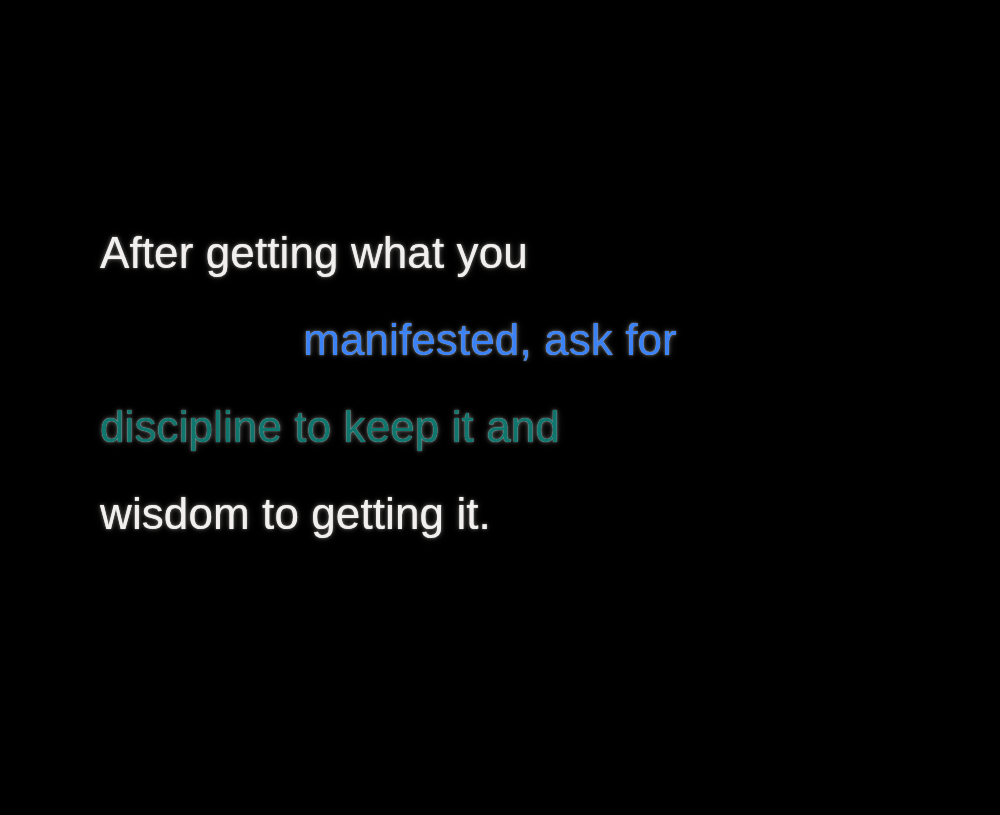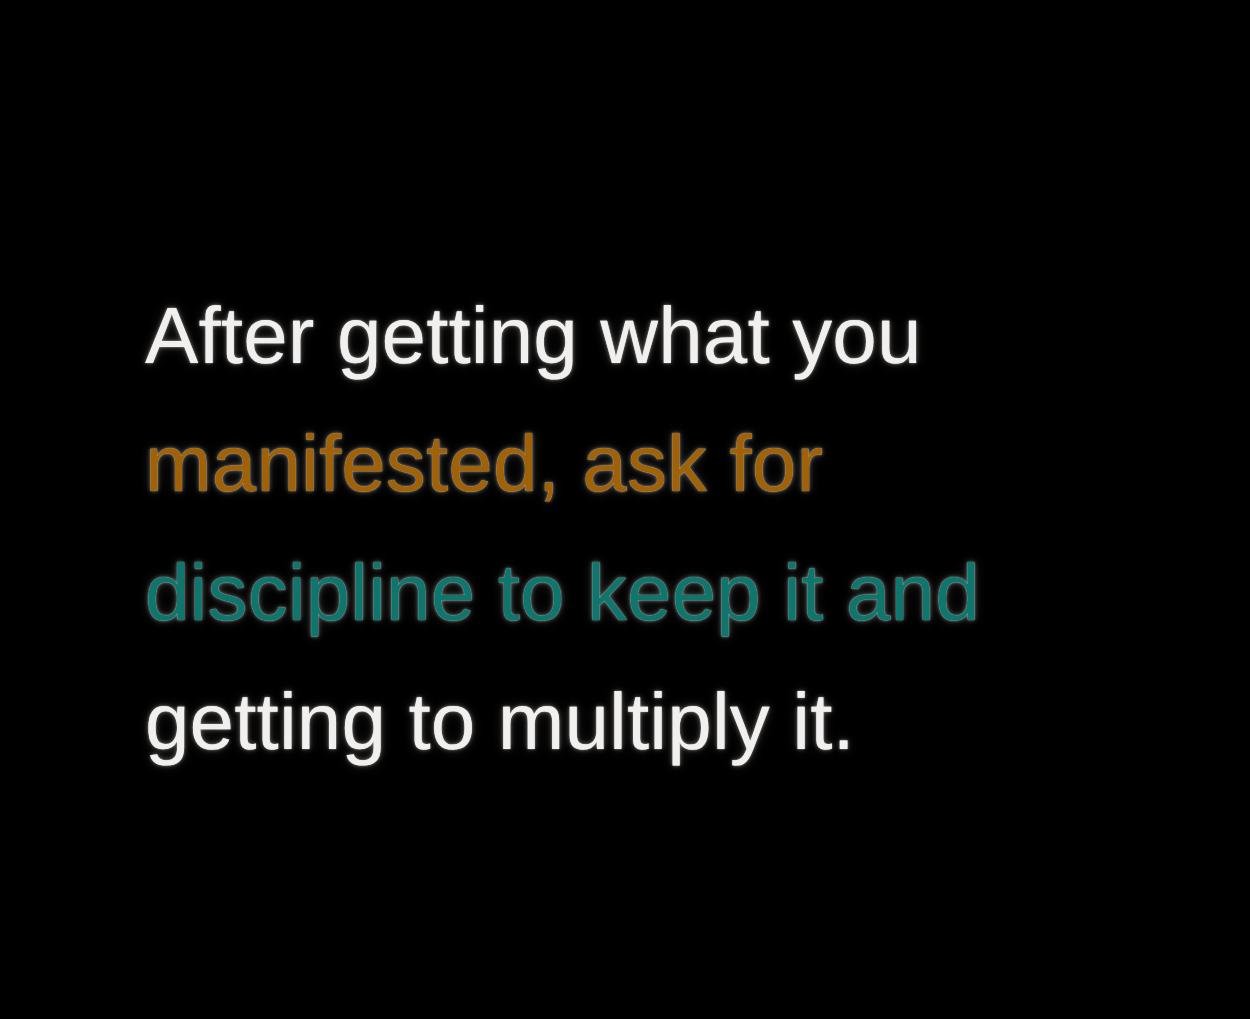--- a/index.html
+++ b/index.html
@@ -21,22 +21,22 @@
 
   
   #quote-block {
     position: absolute;
     left: 100px;
     top: 209px;
     width: 780px;
   }
 
   .quote-line {
-    margin: 16px;
-    font-size: 64px;
+    margin: 0;
+    font-size: 44px;
     font-weight: 300;
     line-height: 87px;
     letter-spacing: 0.1px;
     color: #f2f0ee;
     white-space: pre;
     
     text-shadow:
       0 0 1px rgba(242, 240, 238, 0.85),
       0 0 4px rgba(230, 228, 226, 0.40),
       0 0 9px rgba(210, 208, 206, 0.18);
@@ -44,20 +44,20 @@
 </style>
 </head>
 <body>
 
 <div id="stage" style="--bg: #000000;">
 
   <div id="quote-block">
 
     <p class="quote-line" style="color: rgb(242, 240, 238);">After getting what you</p>
 
-    <p class="quote-line" style="color: #a16207;">manifested, ask for</p>
+    <p class="quote-line" style="color: #3b82f6; text-align: center;">manifested, ask for</p>
 
     <p class="quote-line" style="color: #0f766e;">discipline to keep it and</p>
 
-    <p class="quote-line" style="color: rgb(242, 240, 238);">getting to multiply it.</p>
+    <p class="quote-line" style="color: rgb(242, 240, 238);">wisdom to getting it.</p>
 
   </div>
 </div>
 
 </body></html>

